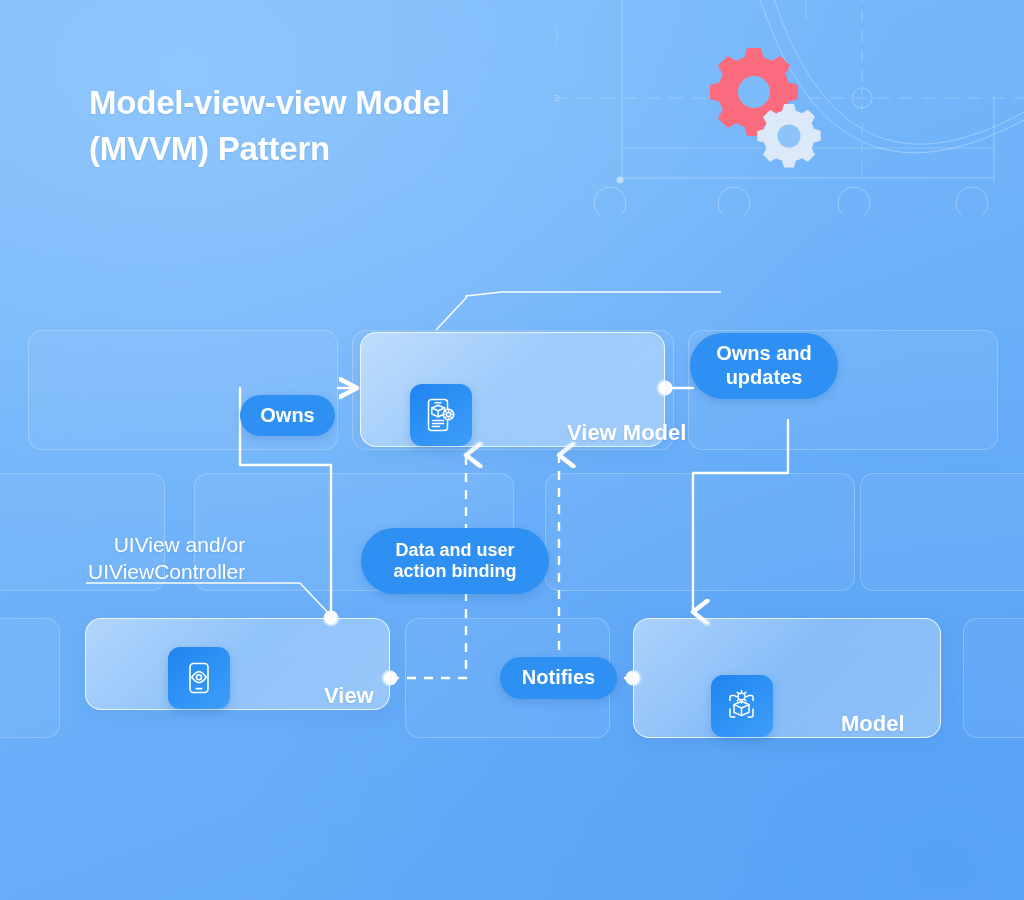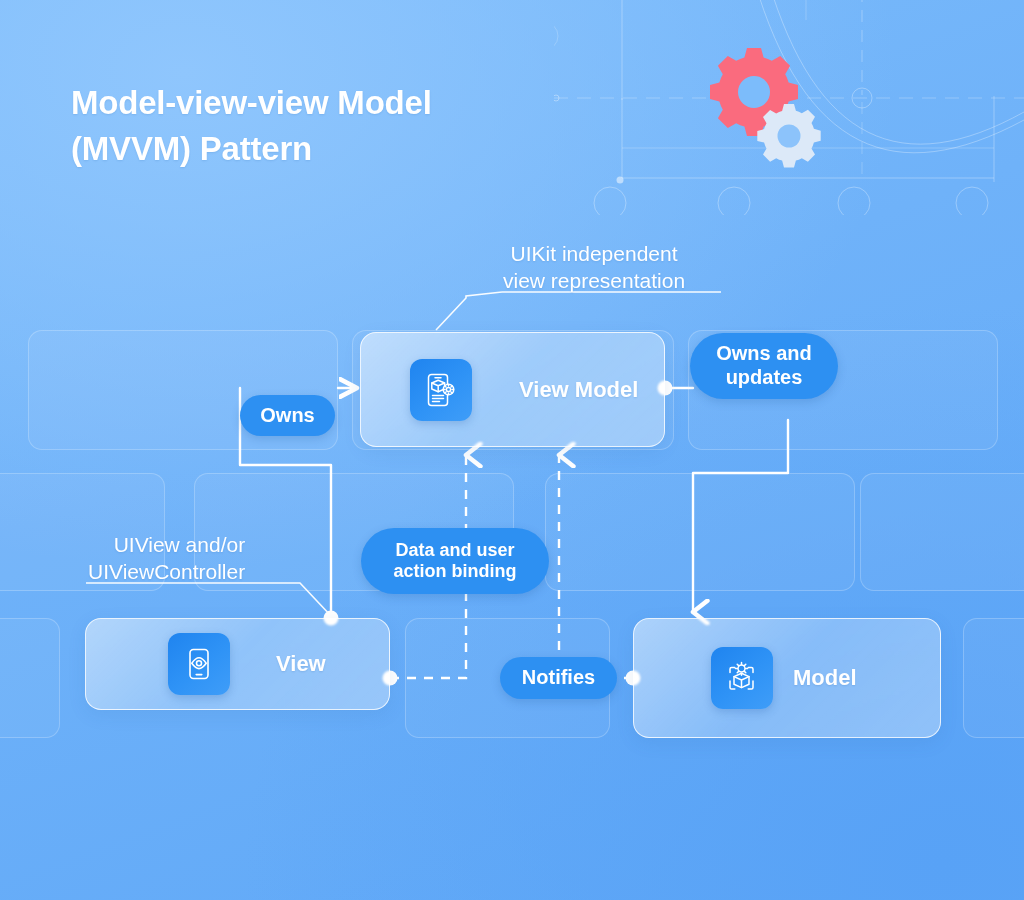--- a/index.html
+++ b/index.html
@@ -30,40 +30,41 @@
   .ghost.nb { background:rgba(255,255,255,0.05); }
 
   
   #blueprint { position:absolute; top:0; right:0; width:470px; height:215px; }
 
   
   #gears { position:absolute; left:690px; top:48px; width:140px; height:130px; }
 
   
   #title {
-    position:absolute; left:71px; top:80px;
+    position:absolute; left:89px; top:80px;
     color:#ffffff;
     font-size:33px; font-weight:bold; line-height:1.38;
     letter-spacing:-0.2px;
     text-shadow:0 1px 2px rgba(40,100,170,0.16);
     white-space:pre-line;
   }
 
   
   #wires { position:absolute; inset:0; width:1024px; height:900px; }
 
   
   .node {
     position:absolute;
     border:1px solid rgba(255,255,255,0.78);
     border-radius:16px;
     background:linear-gradient(135deg, rgba(255,255,255,0.48) 0%, rgba(255,255,255,0.26) 48%, rgba(255,255,255,0.33) 100%);
-    display:flex; align-items:center;
+    display:flex; align-items:flex-end;
     box-shadow:0 5px 18px rgba(38,95,165,0.10);
     backdrop-filter:blur(1px);
+    gap:48px;
   }
   .node .tile {
     width:62px; height:62px;
     border-radius:12px;
     background:linear-gradient(140deg,#1f84ef 0%, #2f93f6 55%, #3f9df8 100%);
     display:flex; align-items:center; justify-content:center;
     flex:0 0 auto;
     box-shadow:0 3px 9px rgba(24,78,150,0.22);
   }
   .node .nlabel {
@@ -206,22 +207,20 @@
       <path d="M390 678 L466 678 L466 455" marker-end="url(#arrow-u)"></path>
     </g>
     <circle cx="390" cy="678" r="7.5" fill="#ffffff"></circle>
 
     <g stroke="#ffffff" stroke-width="2.4" fill="none" stroke-dasharray="9 8" stroke-linecap="butt">
       <path d="M633 678 L559 678 L559 455" marker-end="url(#arrow-u)"></path>
     </g>
     <circle cx="633" cy="678" r="7.5" fill="#ffffff"></circle>
   </svg>
 
-  <div class="anno" id="anno-uikit">UIKit independent
-view representation</div>
   <div class="anno" id="anno-uiview">UIView and/or
 UIViewController</div>
 
   <div class="node" id="node-viewmodel">
     <div class="tile">
       <svg width="38" height="38" viewBox="0 0 38 38" fill="none" stroke="#ffffff" stroke-width="1.5" stroke-linecap="round" stroke-linejoin="round">
         <rect x="6.5" y="3.5" width="19" height="31" rx="3"></rect>
         <line x1="13" y1="6.8" x2="19" y2="6.8"></line>
         <path d="M10.5 24.5h11M10.5 27.5h11M10.5 30.5h7"></path>
         <path d="M16.2 9.2 L22.6 12 L22.6 18 L16.2 20.8 L9.8 18 L9.8 12 Z"></path>

